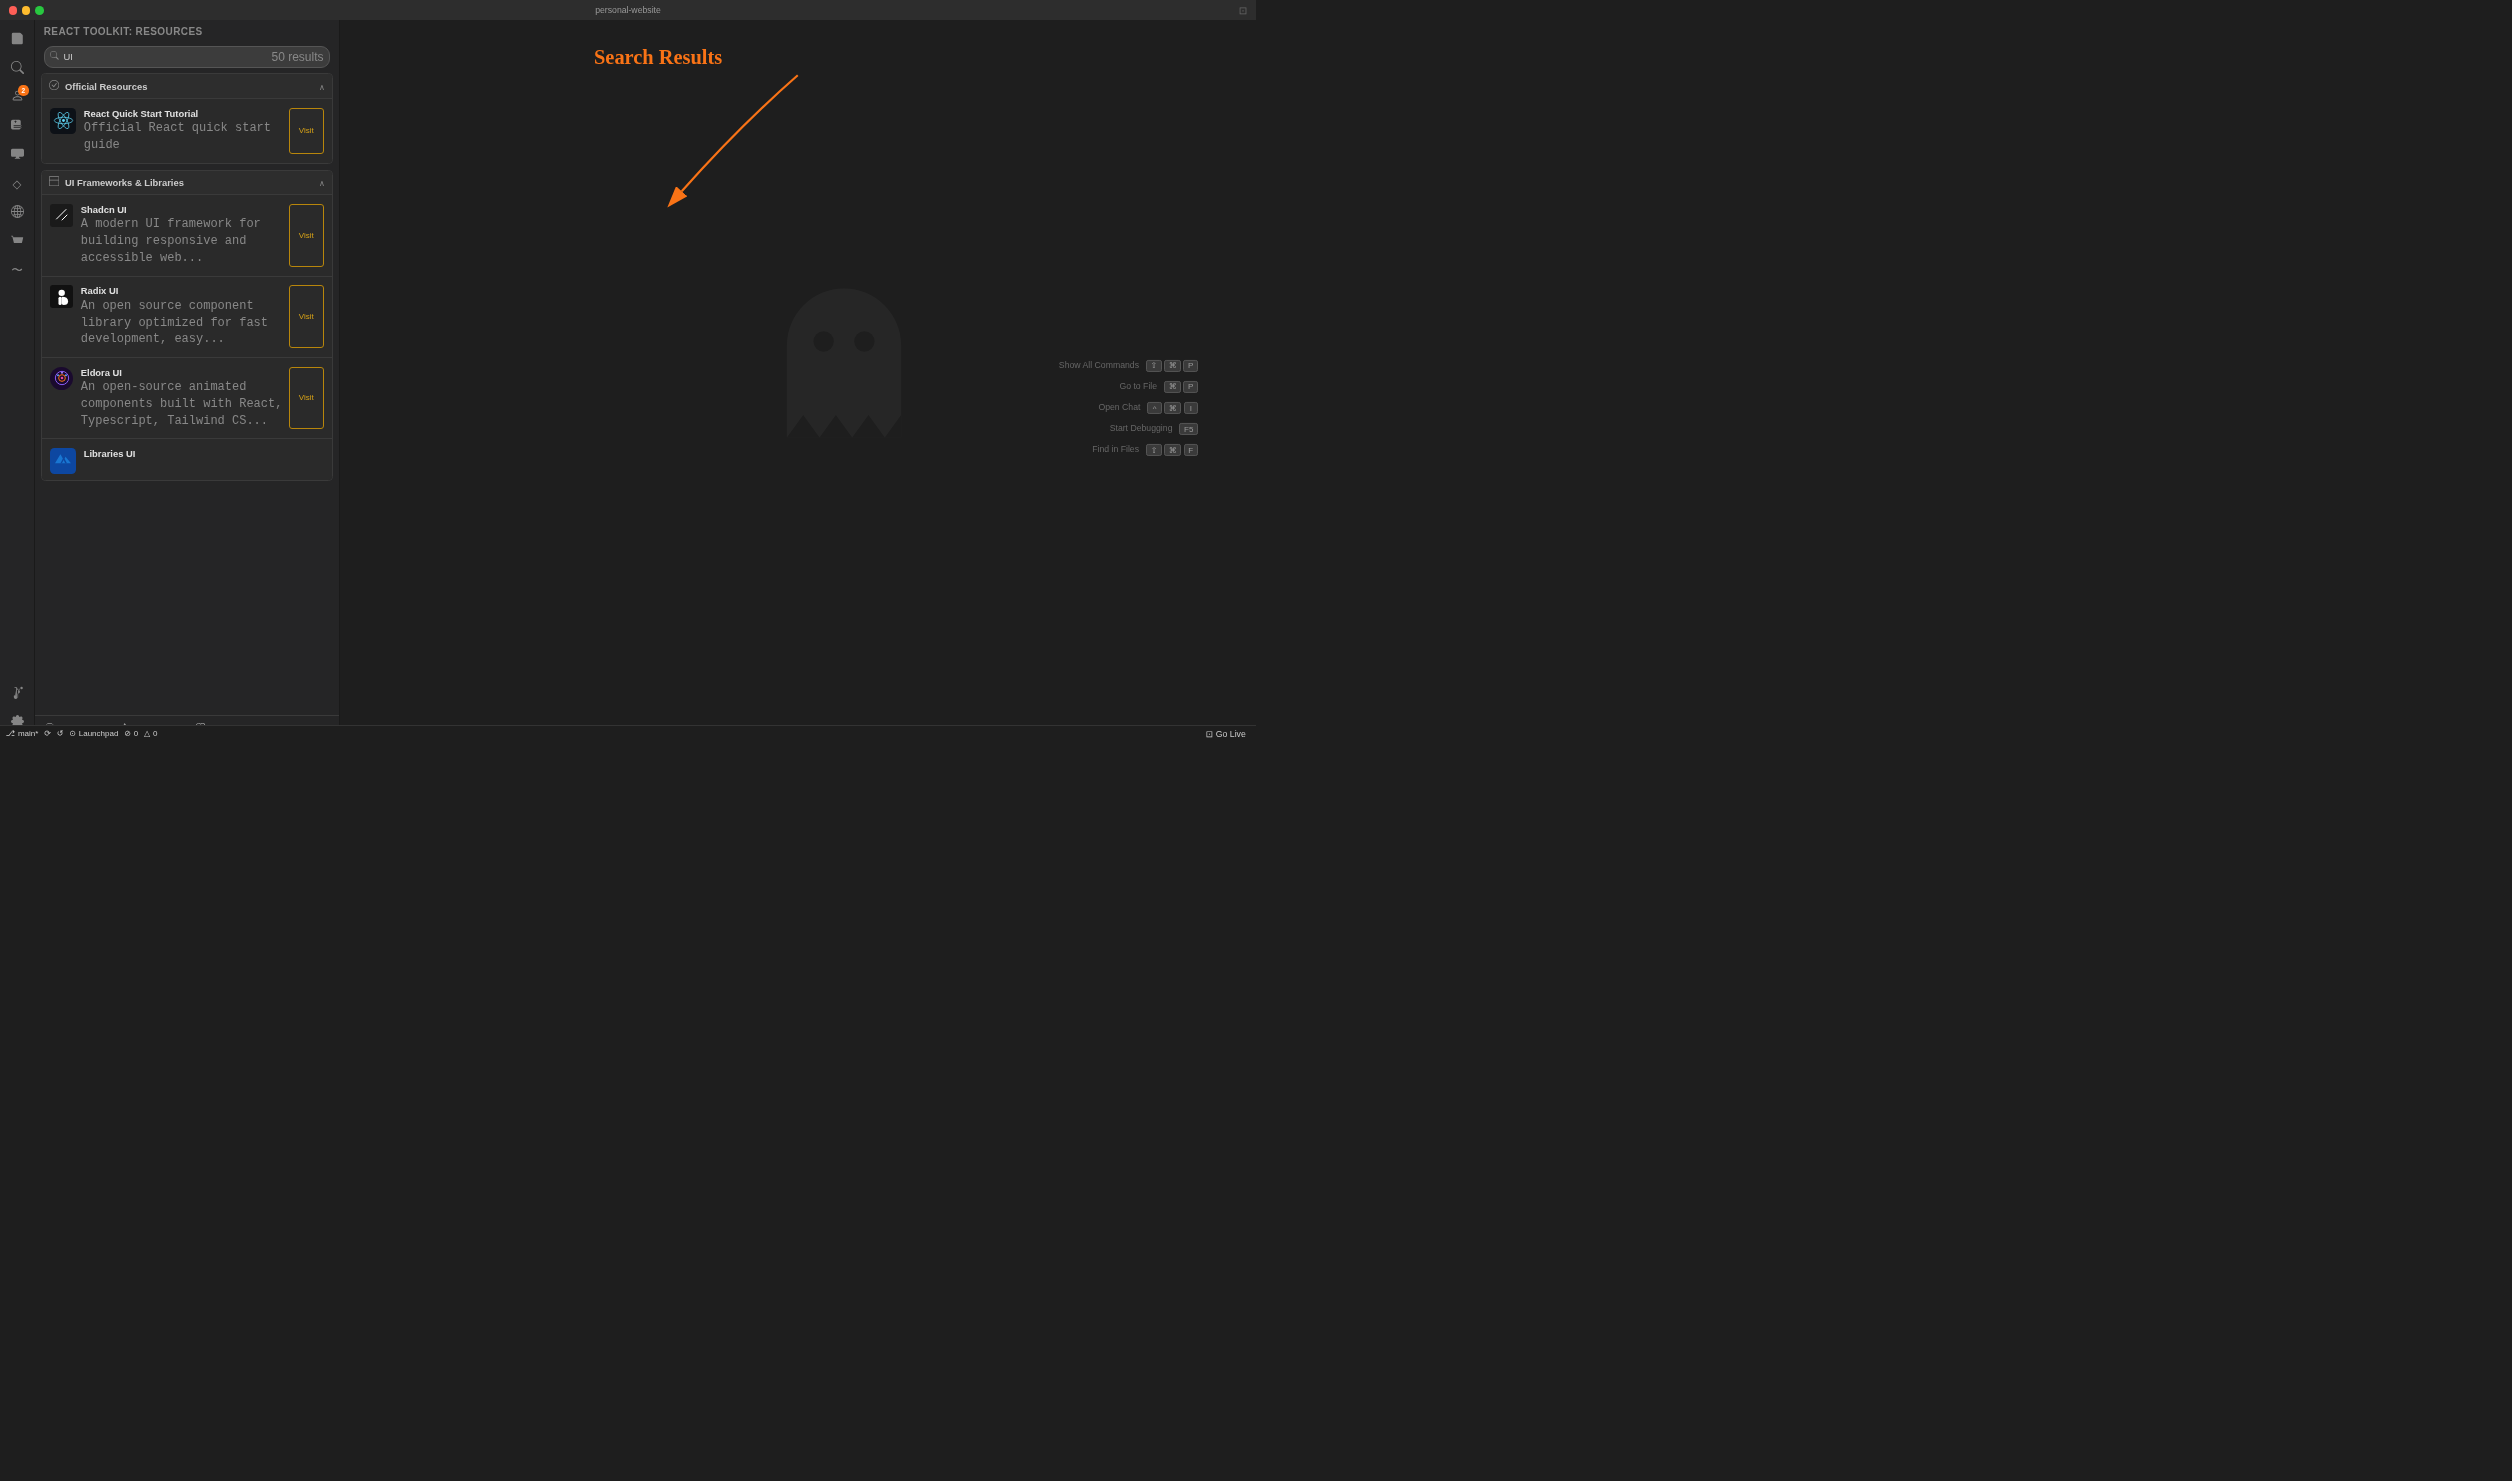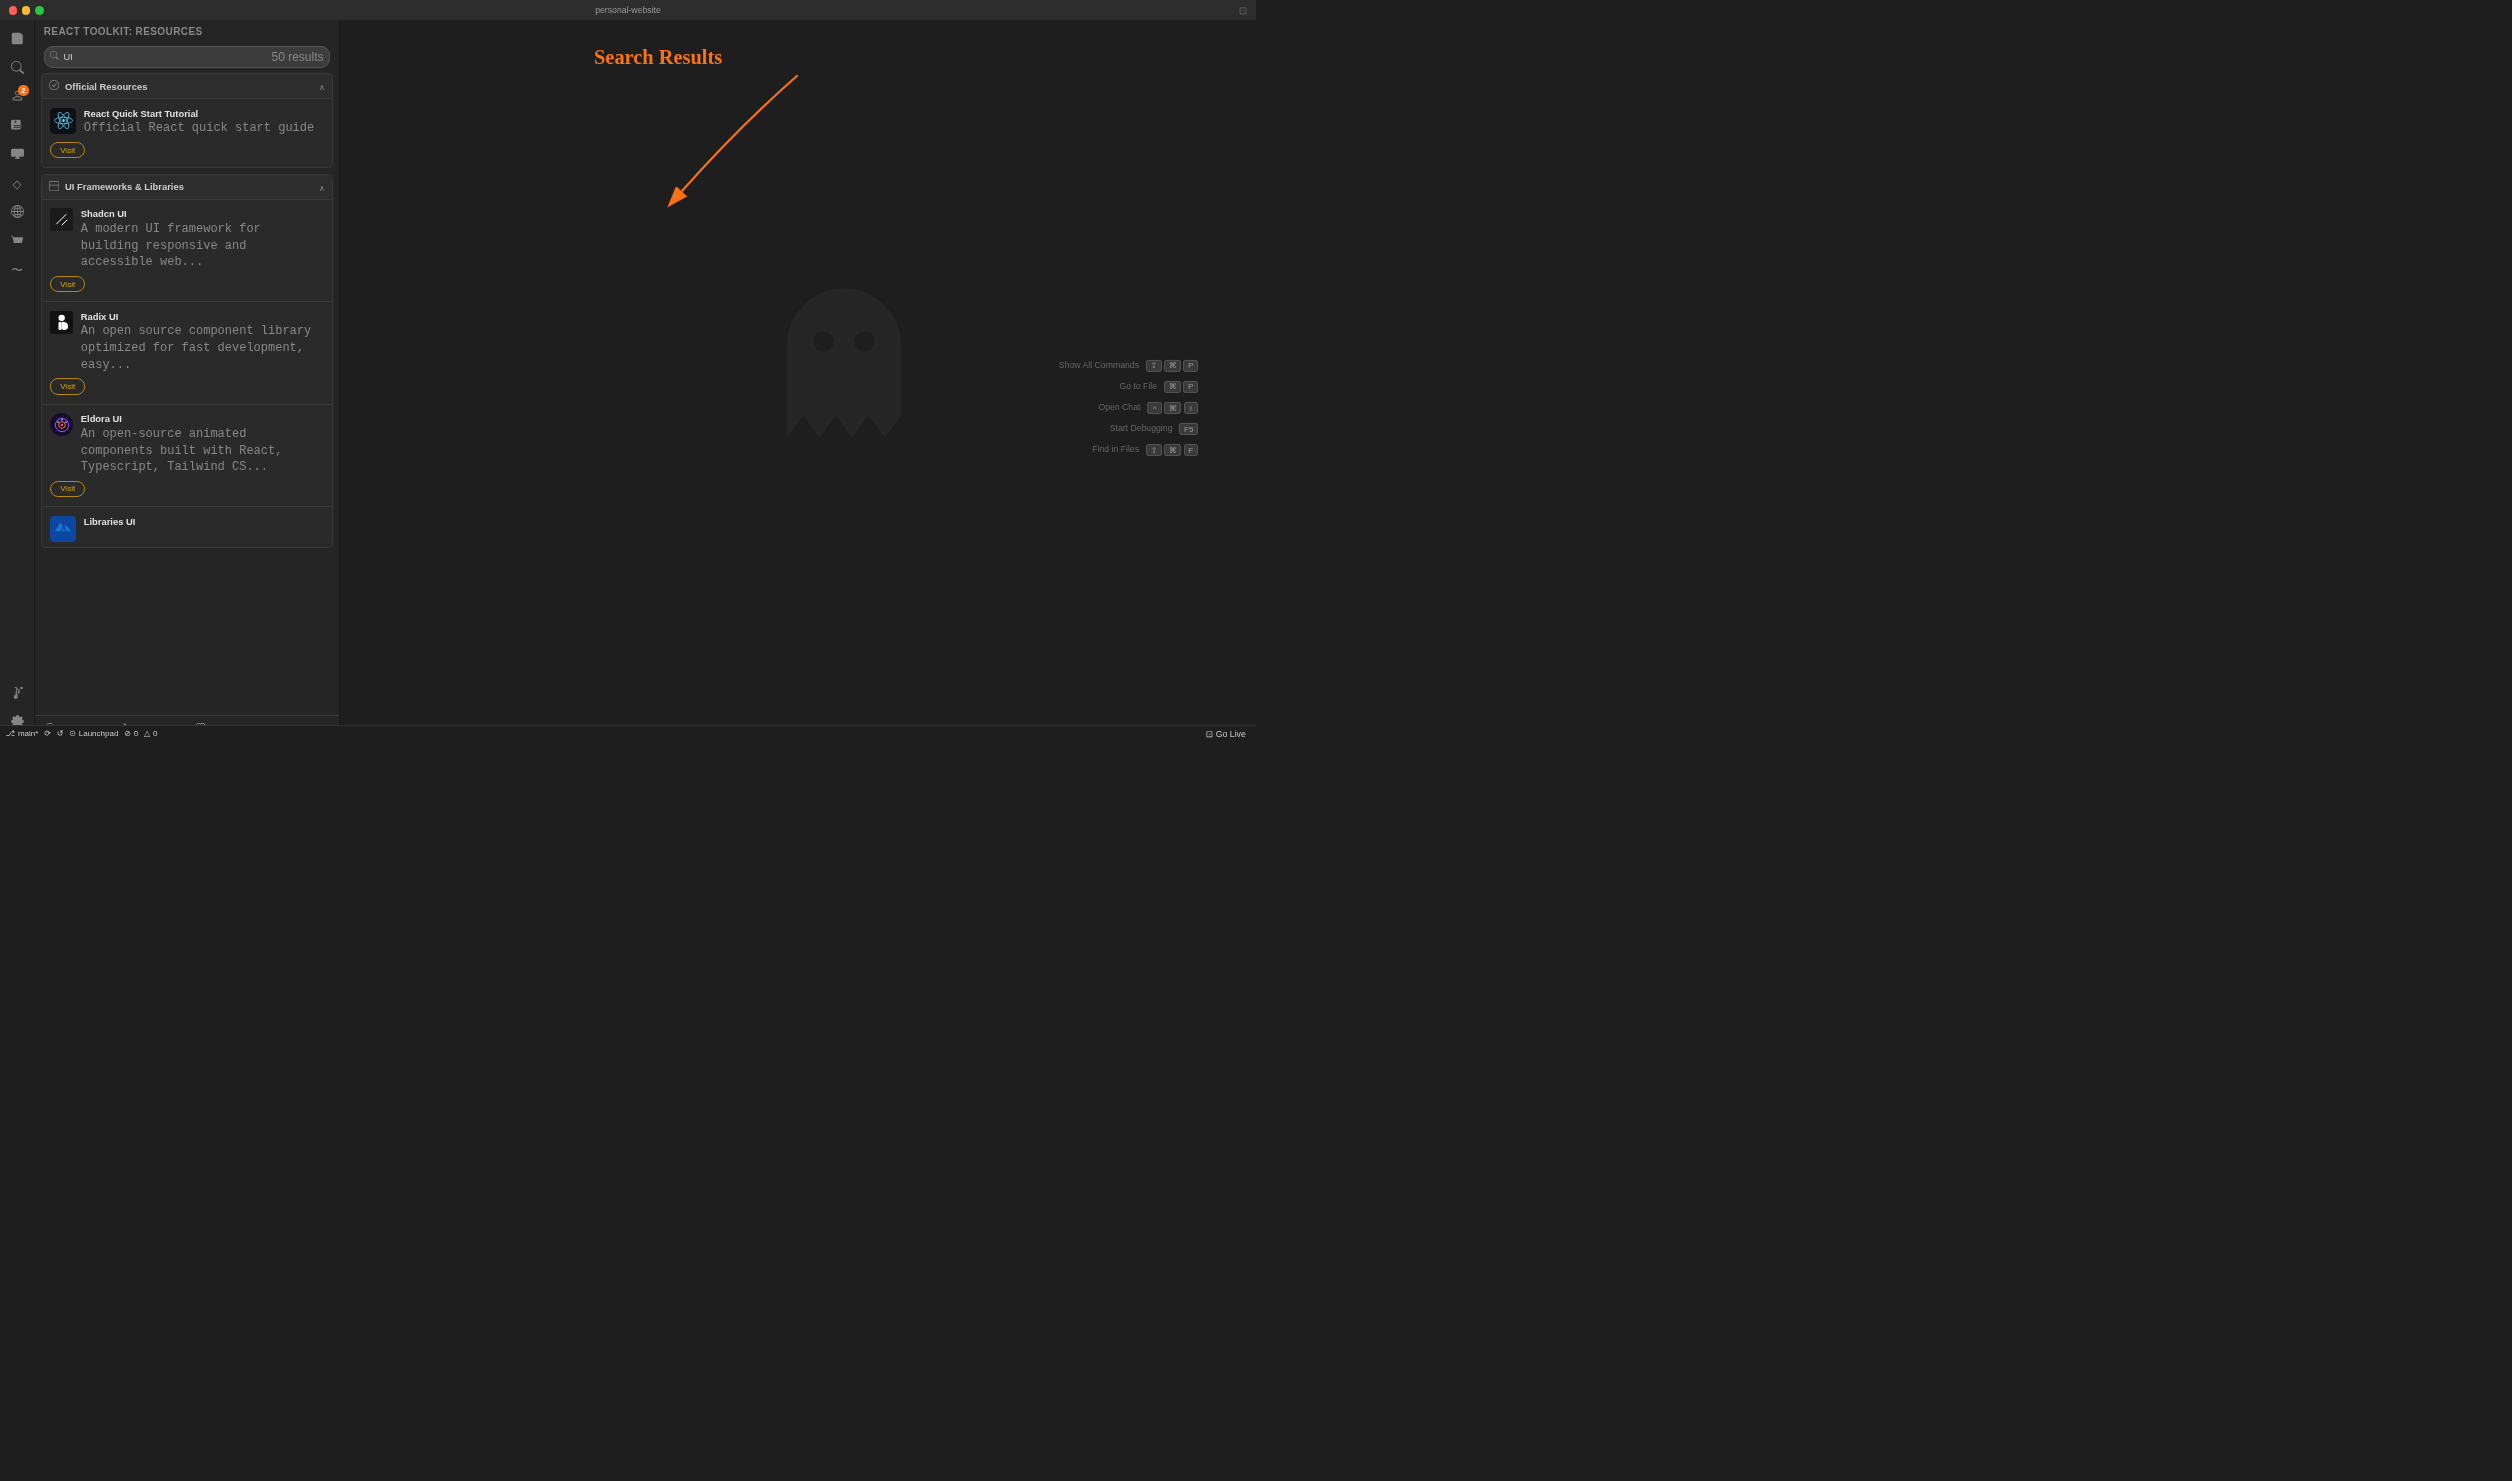--- a/index.html
+++ b/index.html
@@ -180,21 +180,21 @@
     }
     .section-icon { color: #888; font-size: 9.4px; }
     .chevron { color: #888; font-size: 8px; }
 
     
     .resource-card {
       background: #2a2a2a;
       border-top: 0.7px solid #3a3a3a;
       padding: 8.7px;
       display: flex;
-      flex-direction: column;
+      flex-direction: row;
       gap: 4.4px;
     }
     .resource-card-top {
       display: flex;
       align-items: flex-start;
       gap: 7.3px;
     }
     .resource-logo {
       width: 26px;
       height: 26px;
@@ -219,21 +219,21 @@
       color: #888;
       line-height: 1.4;
       font-family: Liberation Mono, monospace;
     }
     .visit-btn {
       display: inline-block;
       background: transparent;
       border: 0.7px solid #b8860b;
       color: #d4a017;
       padding: 2.9px 8.7px;
-      border-radius: 8px;
+      border-radius: 3px;
       font-size: 8px;
       cursor: pointer;
       width: fit-content;
       text-align: right;
     }
 
     
     .main-area {
       flex: 1;
       background: #1e1e1e;

